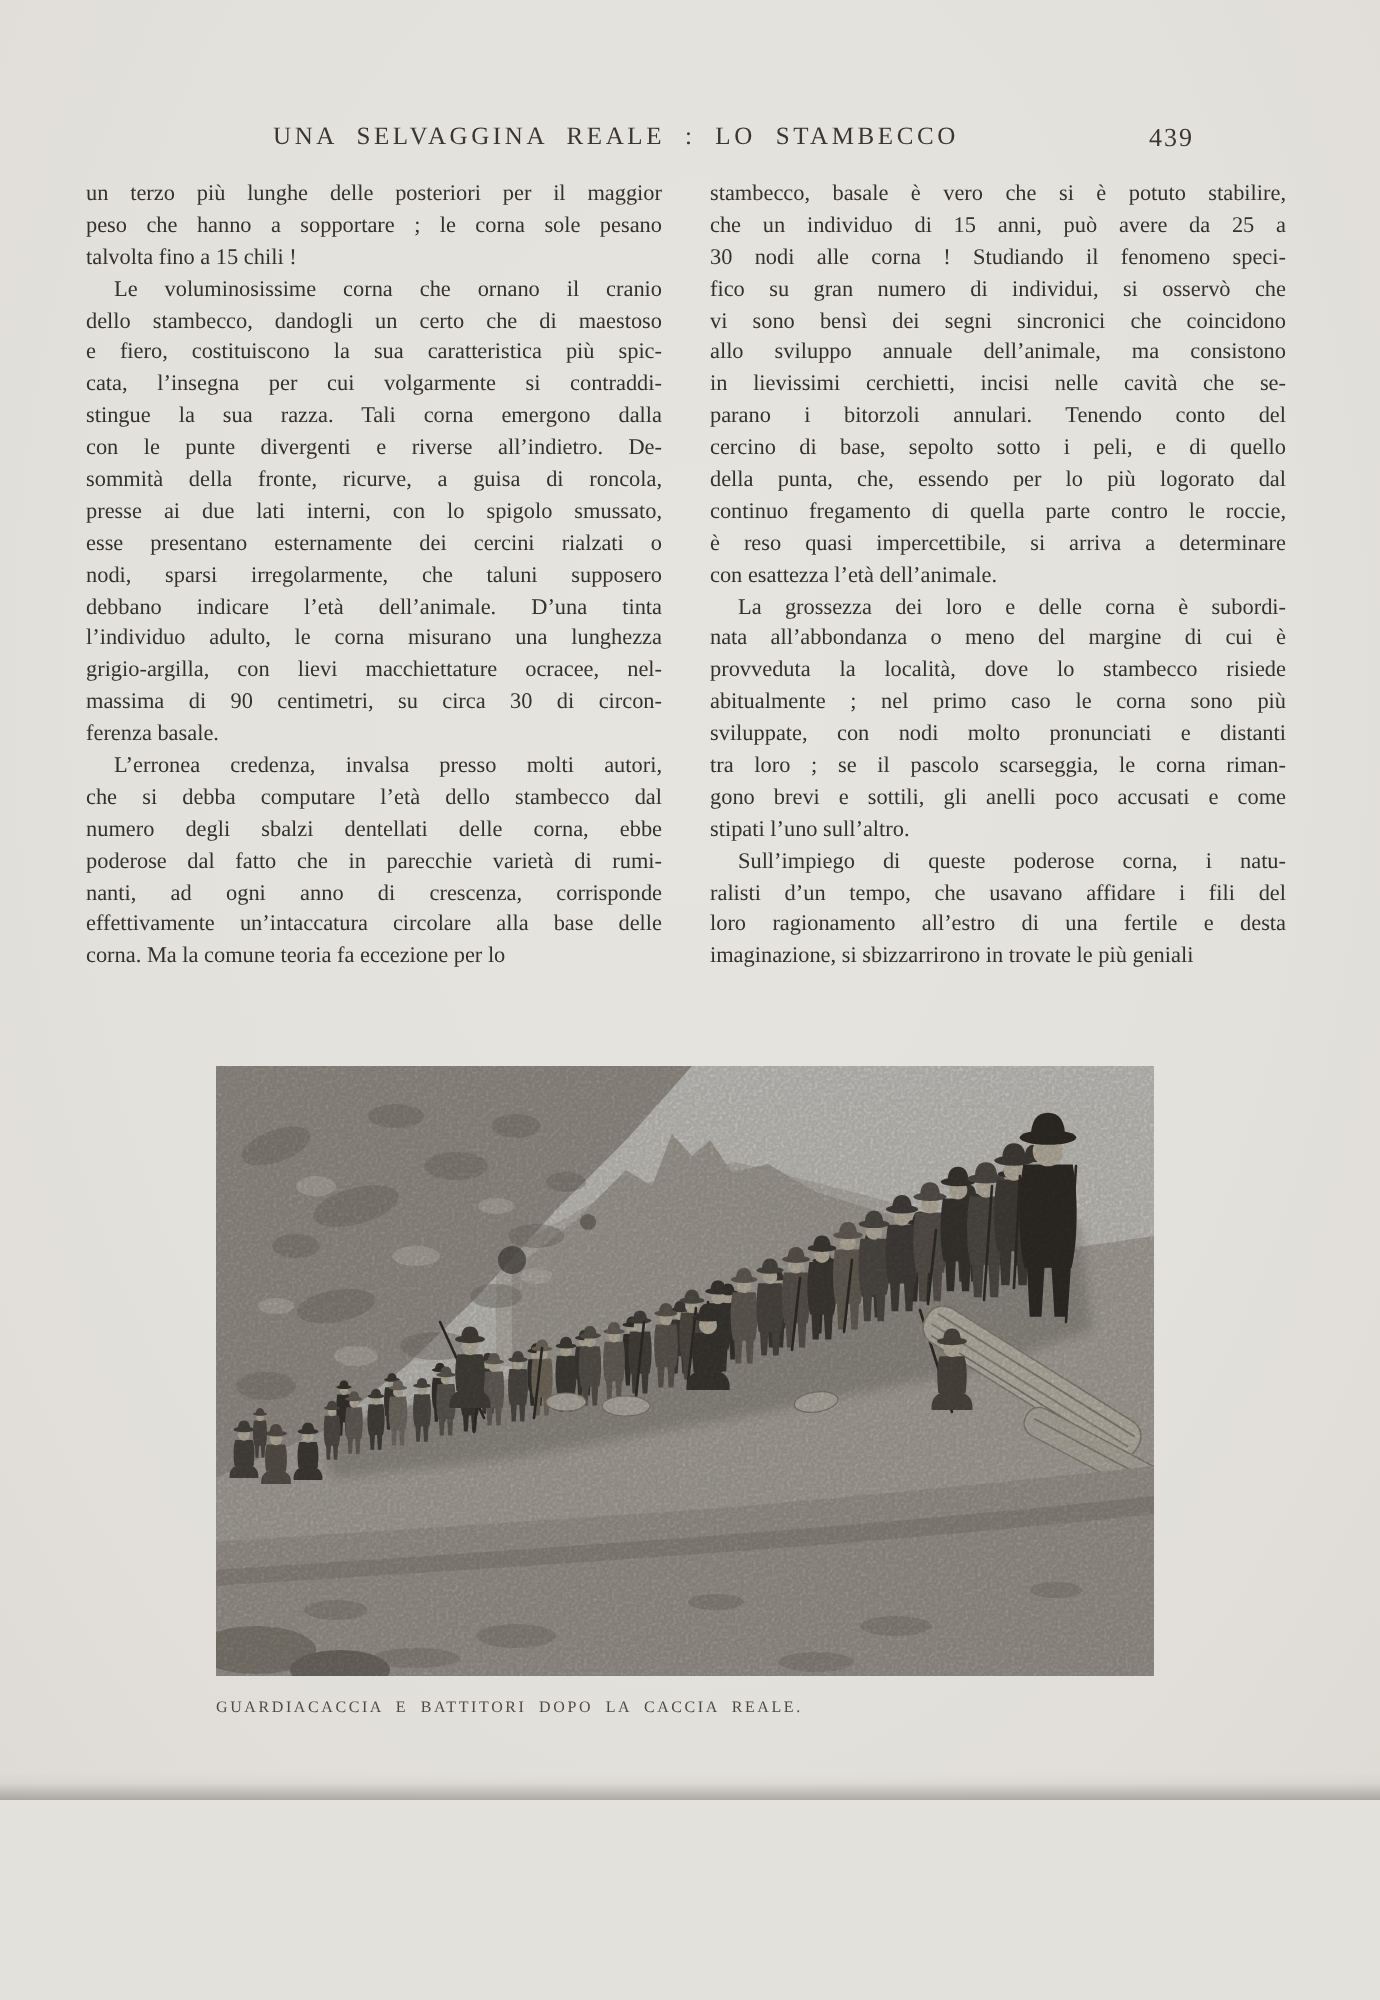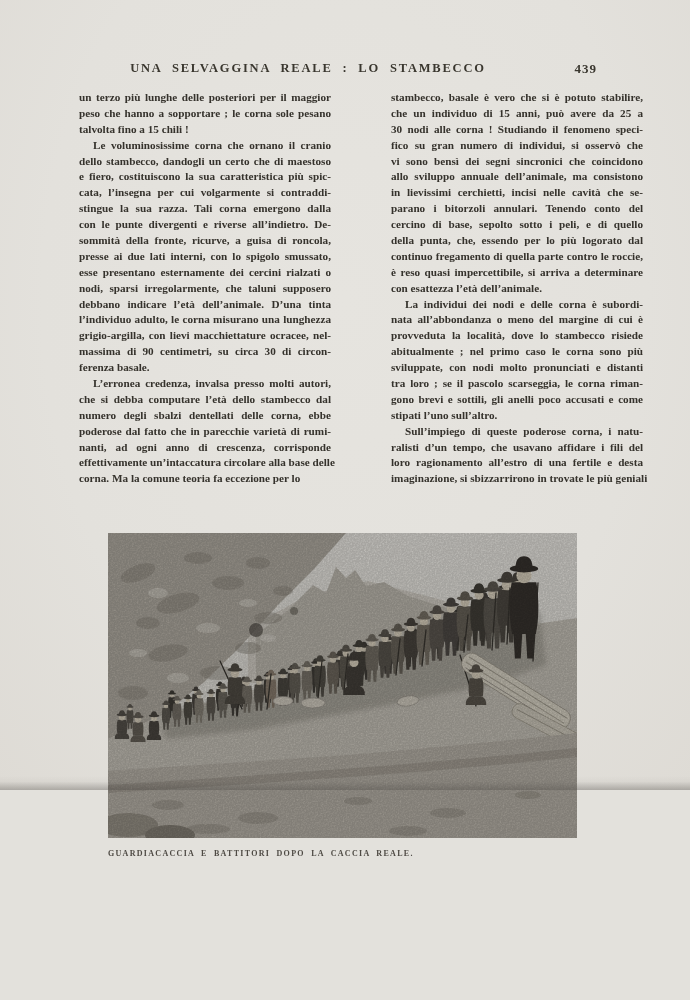--- a/index.html
+++ b/index.html
@@ -8,44 +8,43 @@
     --caption:#4e4a44;
   }
   *{margin:0;padding:0;box-sizing:border-box;}
   html,body{width:690px;height:1000px;overflow:hidden;}
   body{
     background:var(--paper);
     font-family:"Liberation Serif","DejaVu Serif",serif;
     color:var(--ink);
   }
   .page{
-    position:relative;width:690px;height:790px;
+    position:relative;width:690px;height:900px;
     background:radial-gradient(ellipse at 50% 38%, #e6e4df 0%, #e3e1dc 62%, #dedbd5 100%);
-    font-weight:bold;
   }
   .running-head-row{
     position:absolute;top:61px;left:43px;width:600px;height:18px;
   }
   .running-head{
     position:absolute;left:0;right:70px;text-align:center;
     font-size:12.5px;letter-spacing:1.8px;word-spacing:5px;color:#3a372f;
   }
   .page-number{
     position:absolute;right:46px;top:0;
     font-size:13px;letter-spacing:1px;color:#3a372f;
   }
   .col{
     position:absolute;top:90px;width:288px;
     font-size:11.2px;line-height:15.9px;color:var(--ink);
   }
   .col-left{left:43px;}
   .col-right{left:355px;}
   .line{
     text-align:justify;text-align-last:justify;
-    white-space:nowrap;height:15.9px;margin-left:36px;
+    white-space:nowrap;height:15.9px;
   }
   .line.last{text-align-last:left;}
   .line.indent{padding-left:14px;}
   .photo{
     position:absolute;left:108px;top:533px;width:469px;height:305px;
     background:#cfccc6;
   }
   .photo svg{display:block;width:100%;height:100%;}
   .photo-caption{
     position:absolute;left:108px;top:849px;width:469px;
@@ -110,21 +109,21 @@
         <div class="line">allo sviluppo annuale dell’animale, ma consistono</div>
         <div class="line">in lievissimi cerchietti, incisi nelle cavità che se-</div>
         <div class="line">parano i bitorzoli annulari. Tenendo conto del</div>
         <div class="line">cercino di base, sepolto sotto i peli, e di quello</div>
         <div class="line">della punta, che, essendo per lo più logorato dal</div>
         <div class="line">continuo fregamento di quella parte contro le roccie,</div>
         <div class="line">è reso quasi impercettibile, si arriva a determinare</div>
         <div class="line last">con esattezza l’età dell’animale.</div>
       </div>
       <div class="para">
-        <div class="line indent">La individui dei nodi e delle corna è subordi-</div>
+        <div class="line indent">La grossezza dei loro e delle corna è subordi-</div>
         <div class="line">nata all’abbondanza o meno del margine di cui è</div>
         <div class="line">provveduta la località, dove lo stambecco risiede</div>
         <div class="line">abitualmente ; nel primo caso le corna sono più</div>
         <div class="line">sviluppate, con nodi molto pronunciati e distanti</div>
         <div class="line">tra loro ; se il pascolo scarseggia, le corna riman-</div>
         <div class="line">gono brevi e sottili, gli anelli poco accusati e come</div>
         <div class="line last">stipati l’uno sull’altro.</div>
       </div>
       <div class="para">
         <div class="line indent">Sull’impiego di queste poderose corna, i natu-</div>

